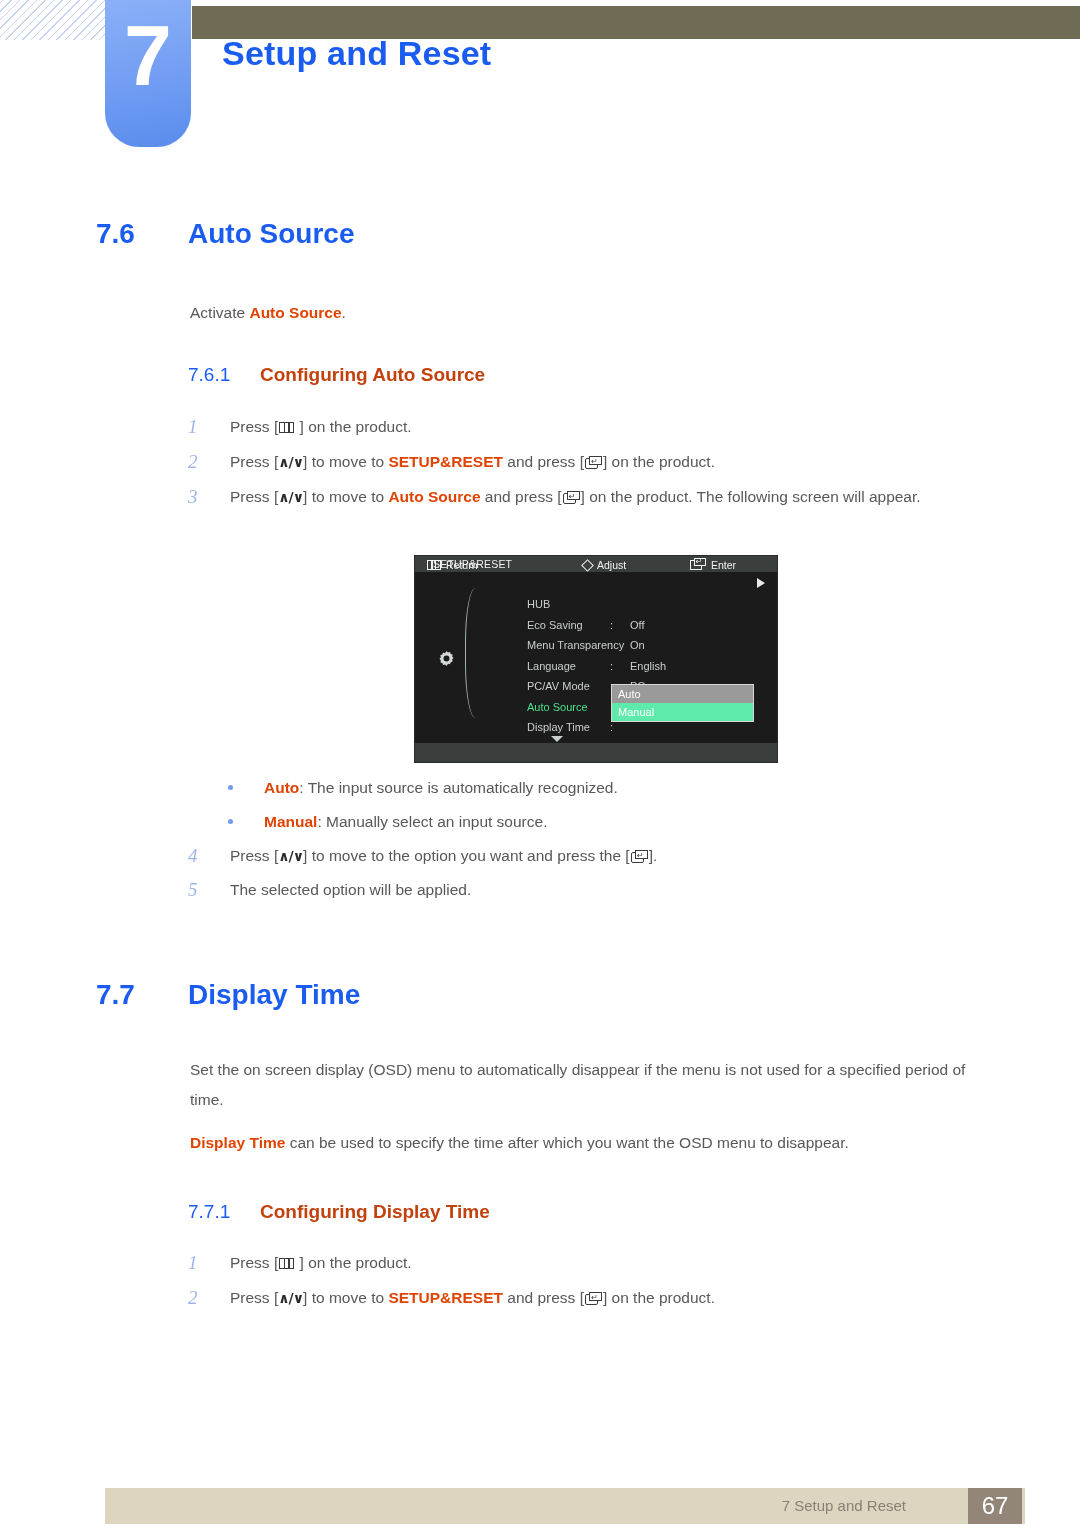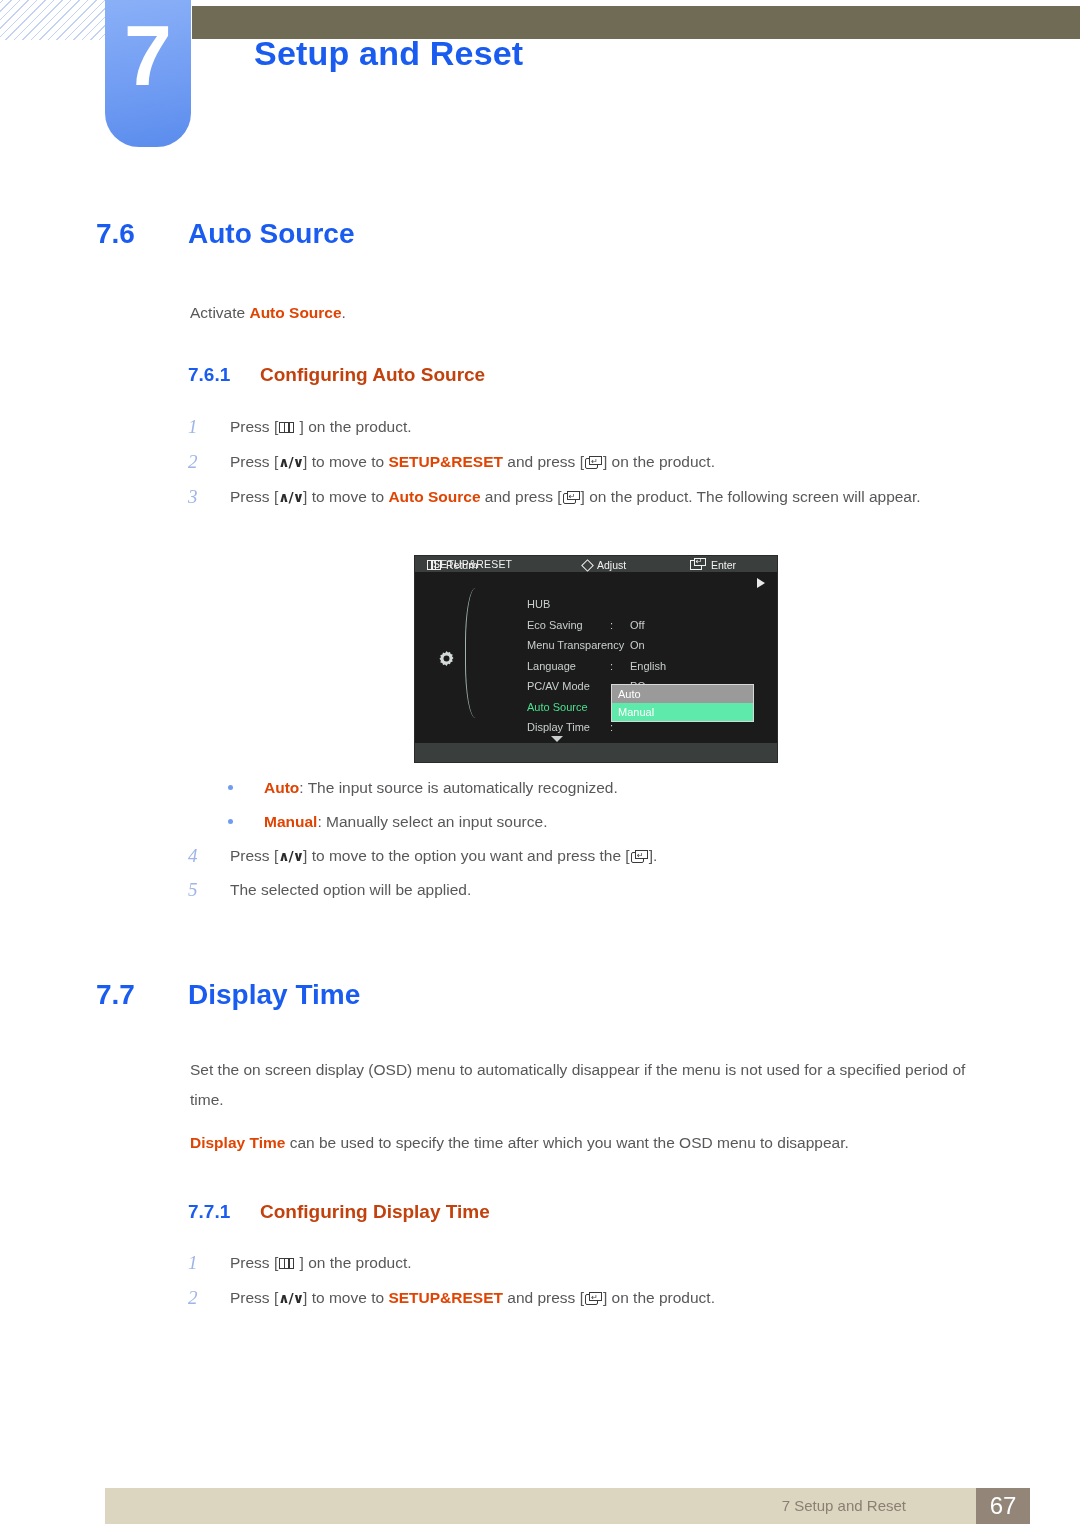--- a/index.html
+++ b/index.html
@@ -62,21 +62,20 @@
     color: #ffffff;
     font-family: "Liberation Sans", sans-serif;
   }
   .chapter-title {
     position: absolute;
     left: 222px; top: 34px;
     font-size: 34px;
     font-weight: 700;
     color: #1a5cf0;
     letter-spacing: .2px;
-    margin-left: 32px;
   }
 
   .h1-row {
     position: absolute;
     left: 96px;
     display: flex;
     align-items: baseline;
   }
   .h1-num {
     width: 92px;
@@ -92,21 +91,21 @@
 
   .h2-row {
     position: absolute;
     left: 188px;
     display: flex;
     align-items: baseline;
   }
   .h2-num {
     width: 72px;
     font-size: 19px;
-    font-weight: 700;
+    font-weight: 400;
     color: #1a5cf0;
   }
   .h2-text {
     font-size: 19px;
     font-weight: 700;
     color: #c2410c;
   }
 
   .body-text {
     position: absolute;
@@ -371,21 +370,20 @@
   .footer-page {
     position: absolute;
     left: 863px; top: 0;
     width: 54px; height: 36px;
     background: #938578;
     color: #ffffff;
     font-size: 24px;
     line-height: 36px;
     text-align: center;
     font-weight: 400;
-    margin-left: 8px;
   }
 </style>
 </head>
 <body>
 
 <div class="page-header">
   <div class="hatch-band"></div>
   <div class="olive-bar"></div>
   <div class="chapter-tab">
     <div class="chapter-number">7</div>

